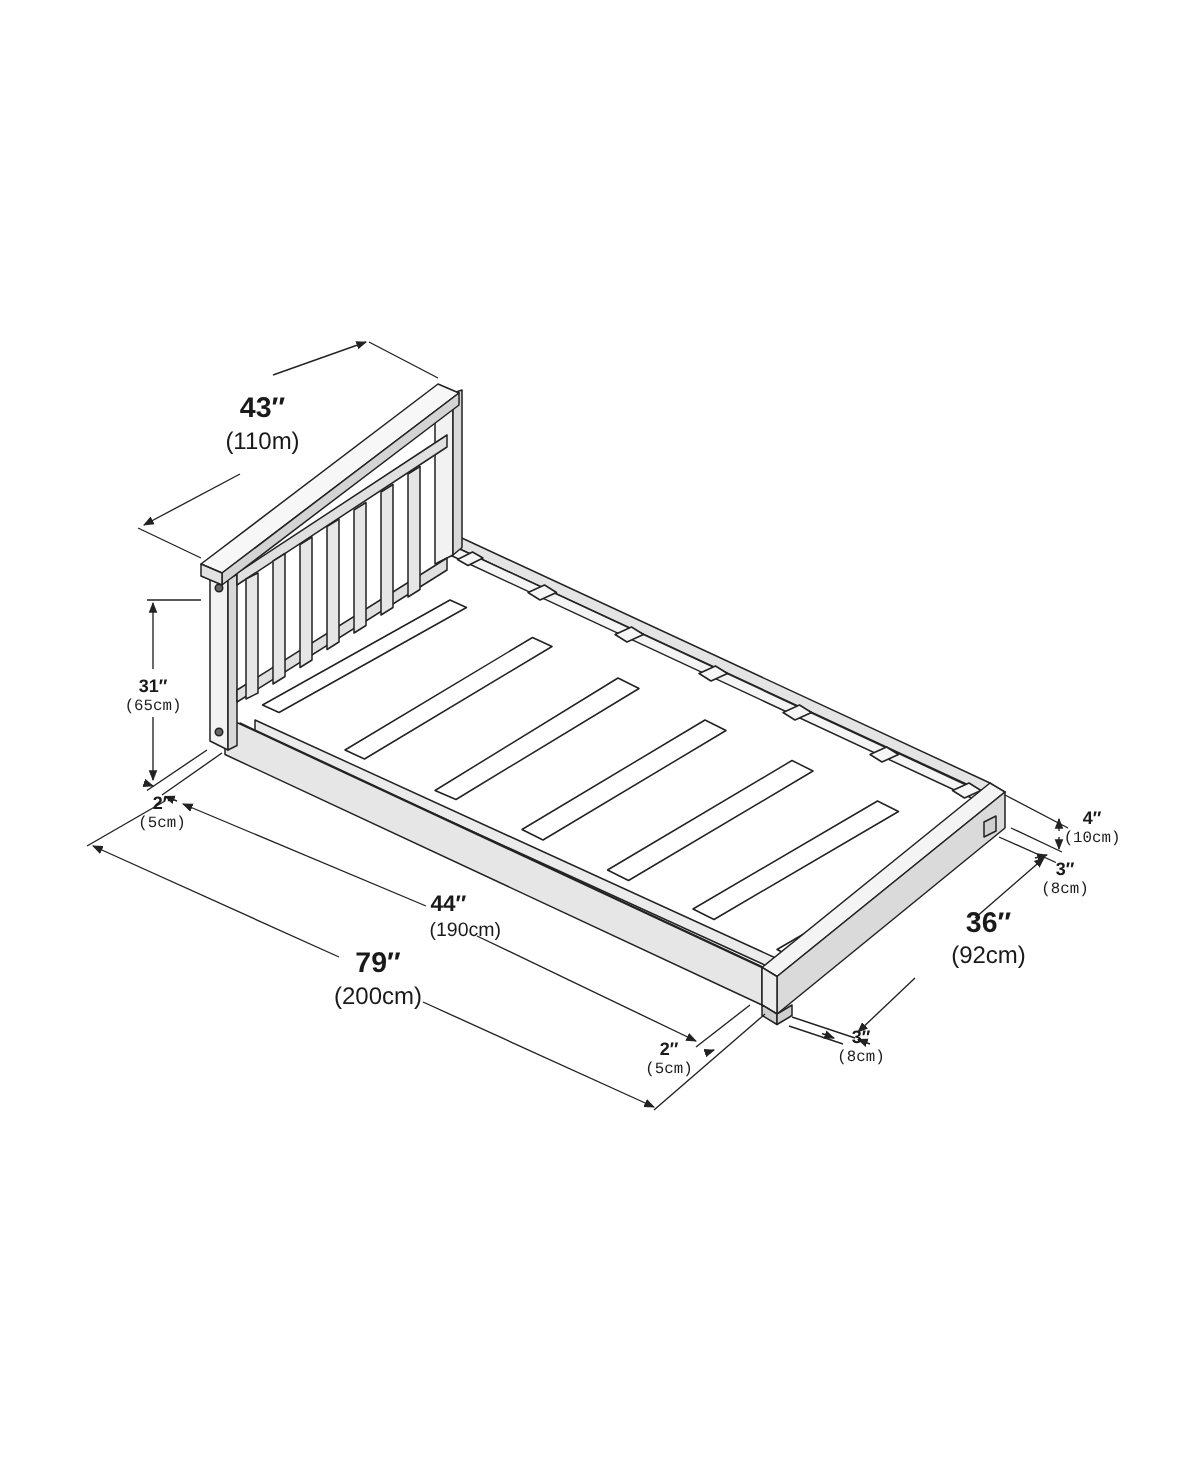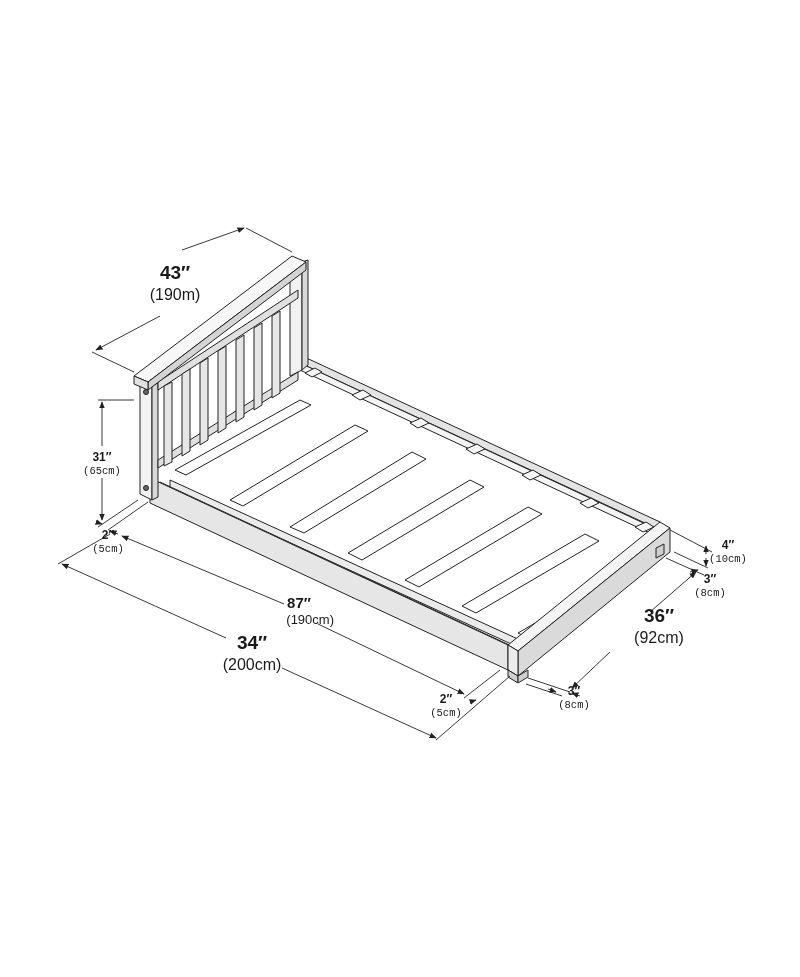--- a/index.html
+++ b/index.html
@@ -167,40 +167,40 @@
       <g>
         <line x1="666" y1="558" x2="704" y2="575"></line>
         <line x1="690" y1="572" x2="698" y2="570" marker-end="url(#arr)"></line>
       </g>
     </g>
   </svg>
 
   
   <div class="lbl big" style="left:140px; top:262px; width:70px;">
     <span class="main">43″</span>
-    <span class="sub">(190m)</span>
+    <span class="sub">(110m)</span>
   </div>
 
   <div class="lbl sml" style="left:80px; top:450px; width:44px;">
     <span class="main">31″</span>
     <span class="sub">(65cm)</span>
   </div>
 
   <div class="lbl sml" style="left:88px; top:528px; width:40px;">
     <span class="main">2″</span>
     <span class="sub">(5cm)</span>
   </div>
 
   <div class="lbl med" style="left:264px; top:594px; width:70px;">
-    <span class="main">87″</span>
+    <span class="main">44″</span>
     <span class="sub">(190cm)</span>
   </div>
 
   <div class="lbl big" style="left:212px; top:632px; width:80px;">
-    <span class="main">34″</span>
+    <span class="main">79″</span>
     <span class="sub">(200cm)</span>
   </div>
 
   <div class="lbl sml" style="left:424px; top:692px; width:44px;">
     <span class="main">2″</span>
     <span class="sub">(5cm)</span>
   </div>
 
   <div class="lbl sml" style="left:552px; top:684px; width:44px;">
     <span class="main">3″</span>

